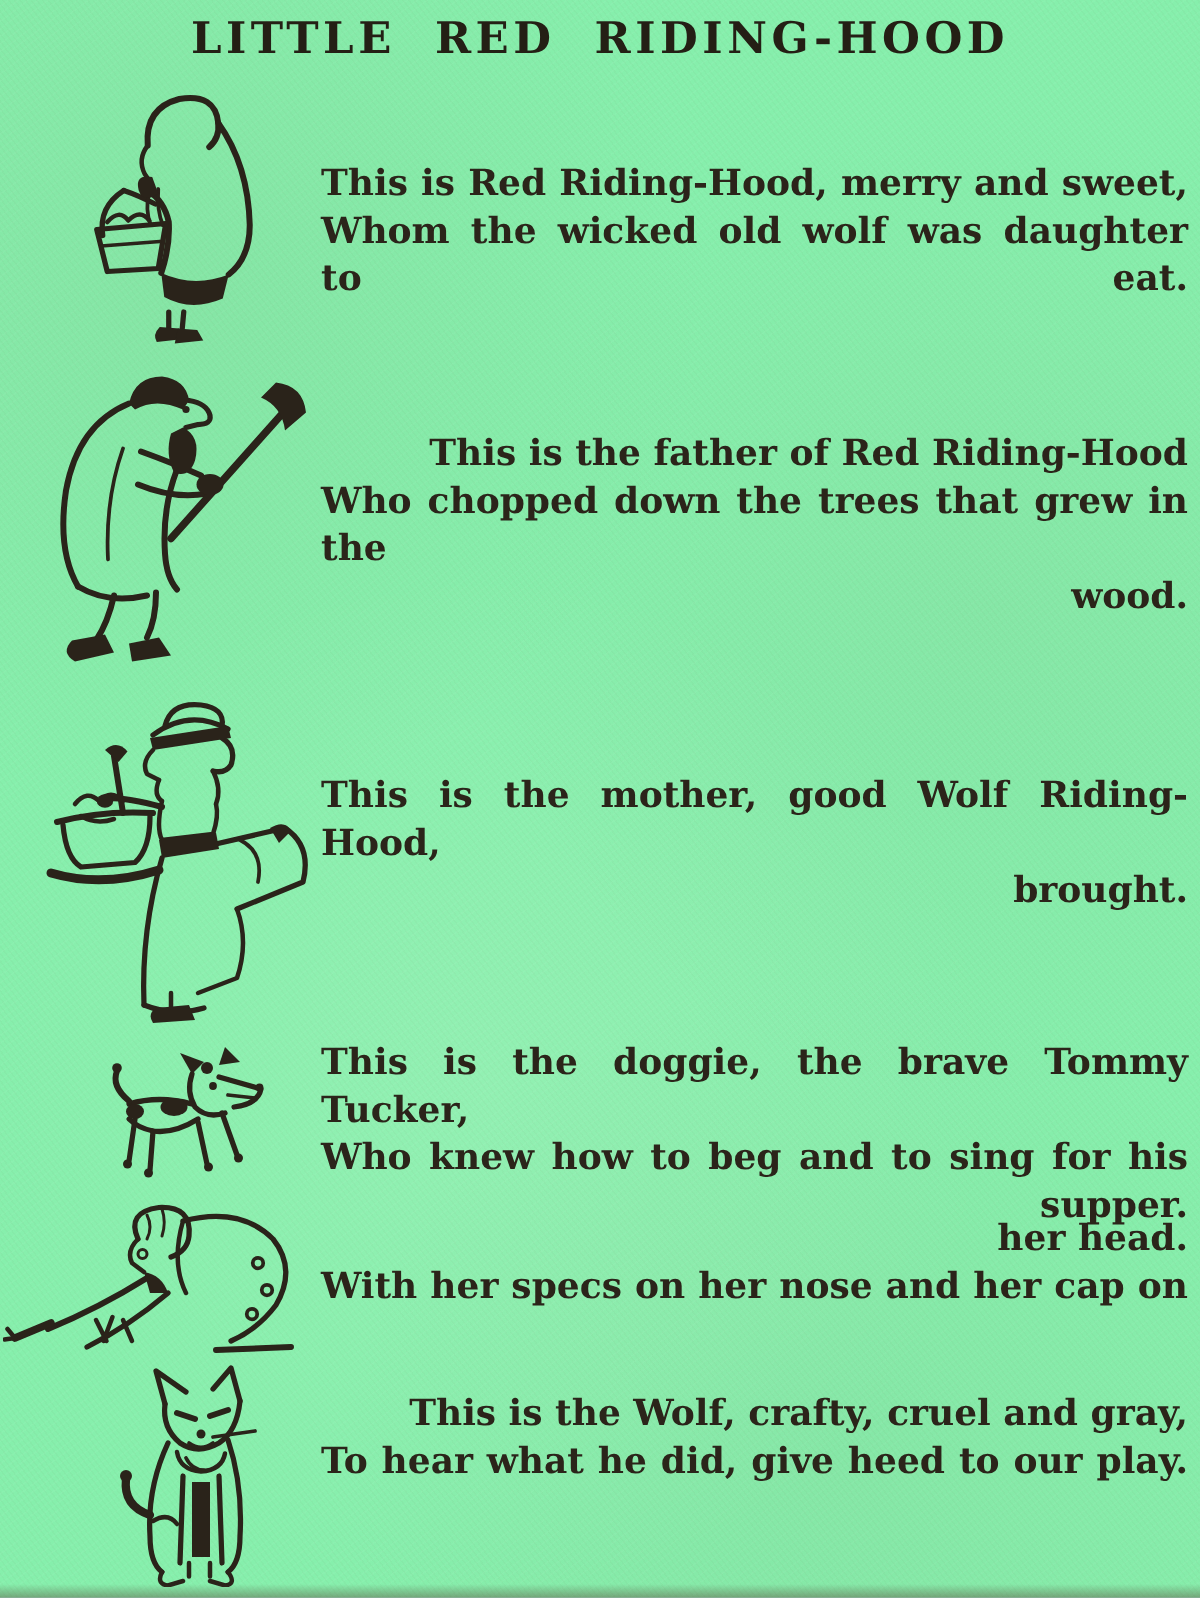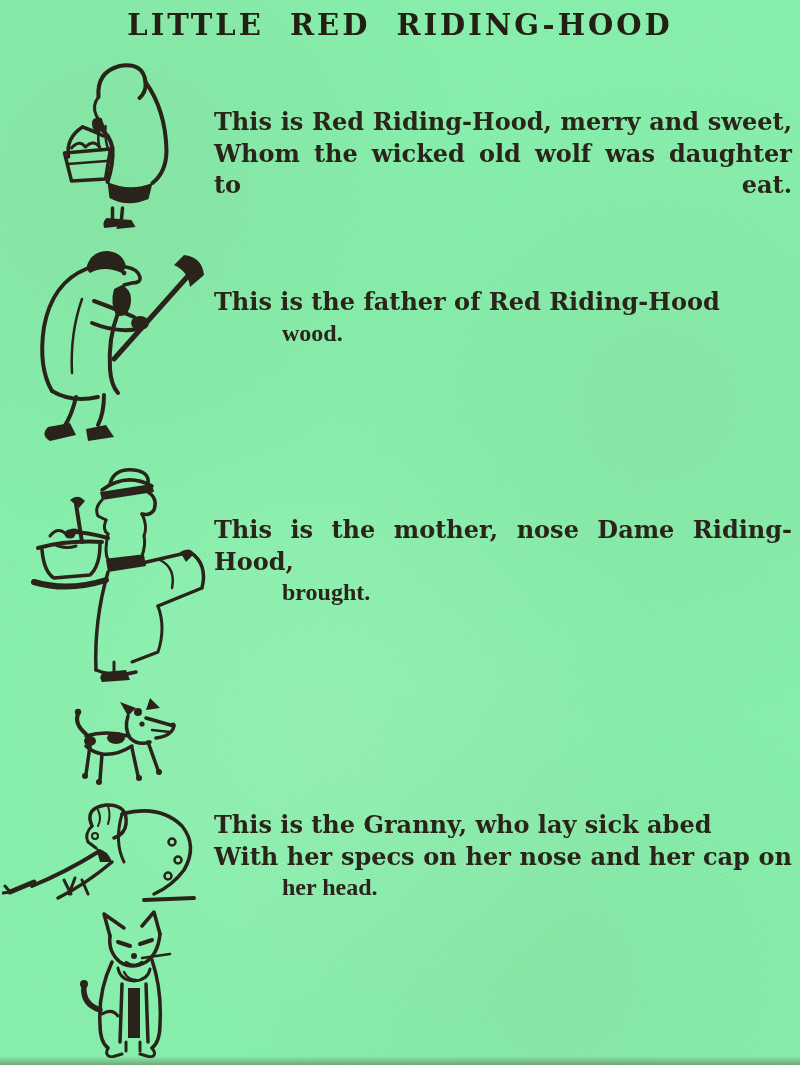--- a/index.html
+++ b/index.html
@@ -21,23 +21,23 @@
       repeating-linear-gradient(53deg, rgba(110,90,60,0.03) 0 1px, transparent 1px 3px),
       repeating-linear-gradient(-37deg, rgba(255,255,255,0.035) 0 1px, transparent 1px 4px);
   }
   .title {
     position:absolute; top:8px; left:0; right:0;
     text-align:center; font-size:29px; font-weight:bold;
     letter-spacing:3px; word-spacing:13px; color:#241f15;
   }
   .stanza { position:absolute; left:214px; width:578px;
     font-size:24px; font-weight:bold; line-height:31.5px; }
-  .line { text-align:left; }
+  .line { text-align:right; }
   .line.j { text-align:justify; text-align-last:justify; }
-  .line.ind { padding-left:68px;font-family:Liberation Serif, serif; }
+  .line.ind { padding-left:68px; }
   .illus { position:absolute; }
   .illus svg { display:block; width:100%; height:100%; }
   .ink { stroke:#2a231a; fill:none; stroke-linecap:round; stroke-linejoin:round; }
   .blk { fill:#2a231a; stroke:none; }
   .bottom-shade {
     position:absolute; left:0; right:0; bottom:0; height:9px;
     background:linear-gradient(to bottom, rgba(91,82,62,0), rgba(91,82,62,0.45));
   }
 </style>
 </head>
@@ -96,20 +96,21 @@
         <ellipse cx="130" cy="80" rx="9" ry="7"></ellipse>
         <path d="M174 12 Q192 14 194 32 L180 44 Q178 28 164 22 Z"></path>
         <path d="M38 184 L60 180 L66 192 L40 198 Q30 192 38 184 Z"></path>
         <path d="M76 186 L96 182 L104 194 L78 198 Z"></path>
       </g>
     </svg>
   </div>
 
   <div class="stanza" style="top:286px;">
     <div class="line">This is the father of Red Riding-Hood</div>
+    <div class="line j">Who chopped down the trees that grew in the</div>
     <div class="line ind">wood.</div>
   </div>
 
   <div class="illus" style="left:10px; top:456px; width:200px; height:234px;">
     <svg viewBox="0 0 200 234">
       <g class="ink" stroke-width="3.5">
         <path d="M92 34 Q116 16 142 30"></path>
         <path d="M100 28 Q104 12 124 14 Q140 16 138 28"></path>
         <path d="M92 44 Q84 52 88 60 L96 64" stroke-width="3"></path>
         <path d="M138 36 Q148 42 144 54 Q140 60 132 58"></path>
@@ -133,21 +134,21 @@
         <ellipse cx="60" cy="78" rx="5.5" ry="4.5"></ellipse>
         <path d="M60 44 q8 -7 15 1 l-6 7 z"></path>
         <path d="M96 104 L134 99 L136 110 L98 116 Z"></path>
         <path d="M170 96 q10 -6 14 2 l-8 8 z"></path>
         <path d="M94 216 L116 214 L120 224 L92 226 Q88 220 94 216 Z"></path>
       </g>
     </svg>
   </div>
 
   <div class="stanza" style="top:514px;">
-    <div class="line j">This is the mother, nose Dame Riding-Hood,</div>
+    <div class="line j">This is the mother, good Wolf Riding-Hood,</div>
     <div class="line ind">brought.</div>
   </div>
 
   <div class="illus" style="left:40px; top:696px; width:150px; height:100px;">
     <svg viewBox="0 0 150 100">
       <g class="ink" stroke-width="3.5">
         <path d="M88 20 Q84 32 90 42 Q98 50 110 46"></path>
         <path d="M106 22 L134 30 Q132 40 116 42"></path>
         <path d="M112 34 L130 36" stroke-width="2.5"></path>
         <path d="M88 40 Q66 34 46 40"></path>
@@ -165,20 +166,25 @@
         <ellipse cx="50" cy="45" rx="6" ry="5"></ellipse>
         <circle cx="98" cy="16" r="4"></circle>
         <circle cx="45" cy="80" r="3"></circle>
         <circle cx="59" cy="86" r="3"></circle>
         <circle cx="99" cy="82" r="3"></circle>
         <circle cx="119" cy="76" r="3"></circle>
       </g>
     </svg>
   </div>
 
+  <div class="stanza" style="top:692px;">
+    <div class="line j">This is the doggie, the brave Tommy Tucker,</div>
+    <div class="line j">Who knew how to beg and to sing for his</div>
+    <div class="line ind">supper.</div>
+  </div>
 
   <div class="illus" style="left:2px; top:798px; width:205px; height:112px;">
     <svg viewBox="0 0 205 112">
       <g class="ink" stroke-width="3.5">
         <path d="M120 16 Q158 6 180 28 Q196 48 182 72 Q170 88 152 96"></path>
         <path d="M120 16 Q112 44 122 64" stroke-width="3"></path>
         <circle cx="170" cy="44" r="3.5" stroke-width="2.5"></circle>
         <circle cx="176" cy="62" r="3.5" stroke-width="2.5"></circle>
         <circle cx="166" cy="78" r="3.5" stroke-width="2.5"></circle>
         <path d="M90 28 Q82 10 104 7 Q126 6 124 26 Q123 36 112 40"></path>
@@ -192,23 +198,22 @@
         <path d="M8 94 l-5 -6 m5 6 l-7 1" stroke-width="3"></path>
         <path d="M142 102 L192 100" stroke-width="4"></path>
       </g>
       <g class="blk">
         <path d="M94 50 Q106 52 110 64 L98 64 Z"></path>
       </g>
     </svg>
   </div>
 
   <div class="stanza" style="top:809px;">
-    <div class="line">This is the Granny, who lay sick abed</div>
+    <div class="line ind">her head.</div>
     <div class="line j">With her specs on her nose and her cap on</div>
-    <div class="line ind">her head.</div>
   </div>
 
   <div class="illus" style="left:78px; top:910px; width:120px; height:148px;">
     <svg viewBox="0 0 120 148">
       <g class="ink" stroke-width="3.5">
         <path d="M32 26 L26 4 L46 18"></path>
         <path d="M64 16 L76 2 L82 24"></path>
         <path d="M82 24 Q80 44 68 52 Q54 60 42 52 Q30 42 32 26"></path>
         <path d="M40 32 l12 4 M74 30 l-12 4" stroke-width="4"></path>
         <path d="M48 52 q8 6 16 0" stroke-width="2.5"></path>
@@ -224,15 +229,19 @@
         <path d="M24 104 Q34 98 40 106" stroke-width="3"></path>
       </g>
       <g class="blk">
         <circle cx="56" cy="46" r="3"></circle>
         <circle cx="6" cy="74" r="4"></circle>
         <path d="M50 78 L50 128 L62 128 L62 78 Z"></path>
       </g>
     </svg>
   </div>
 
+  <div class="stanza" style="top:926px;">
+    <div class="line">This is the Wolf, crafty, cruel and gray,</div>
+    <div class="line j">To hear what he did, give heed to our play.</div>
+  </div>
 
   <div class="bottom-shade"></div>
 </div>
 
 </body></html>

